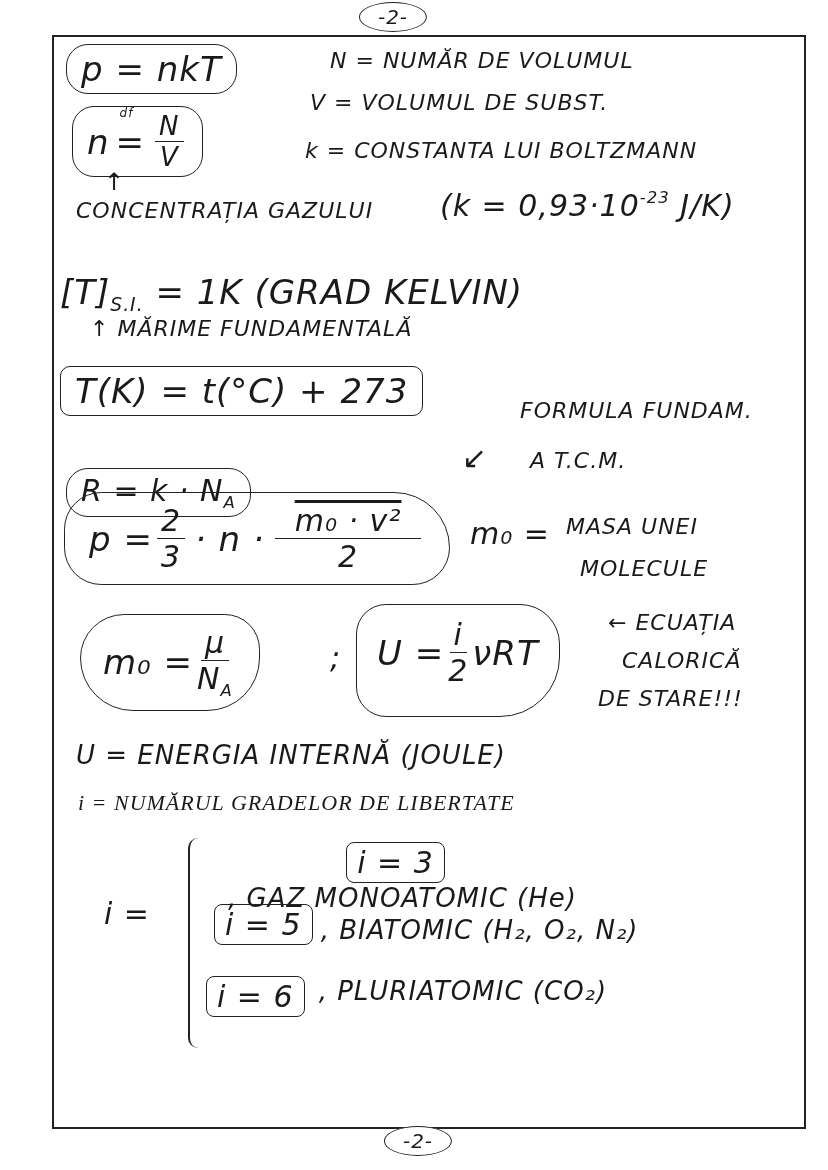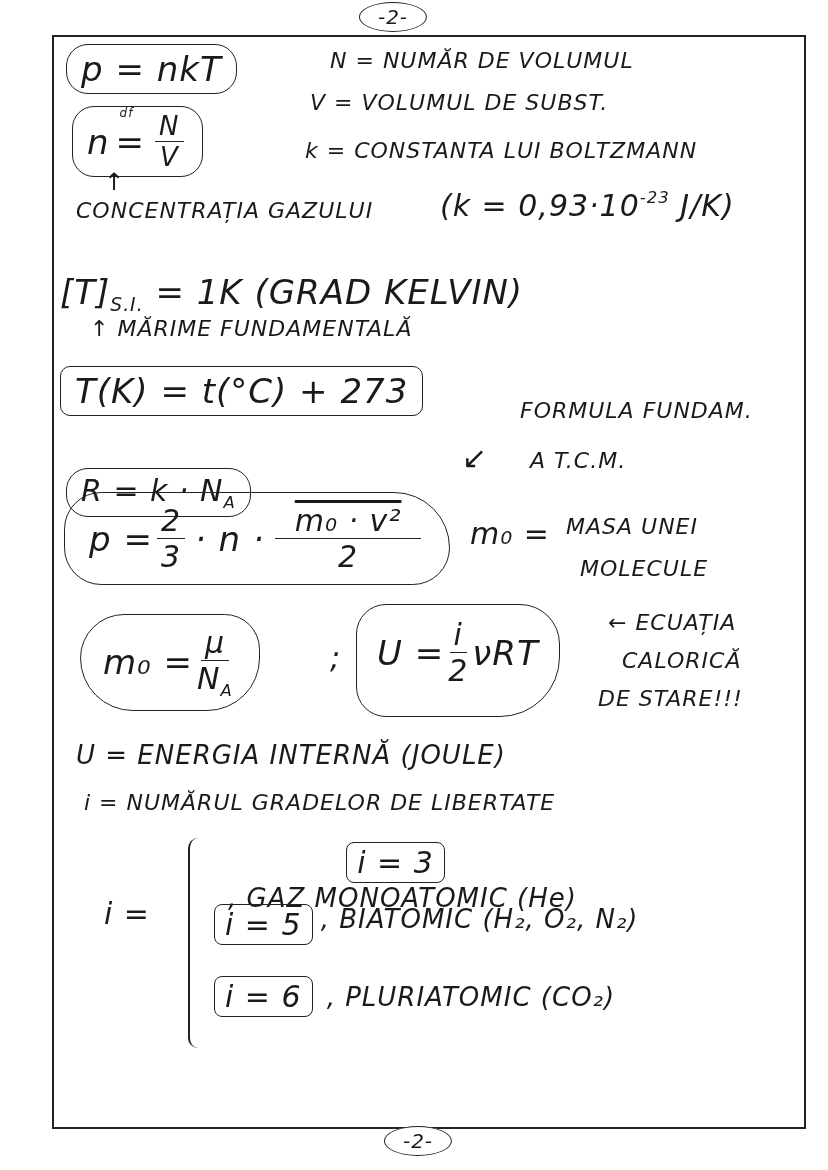--- a/index.html
+++ b/index.html
@@ -109,29 +109,29 @@
     <span>2</span>
   </span>
   <span>νRT</span>
 </div>
 
 <div class="abs hand f22" style="left:608px;top:610px;">← ECUAȚIA</div>
 <div class="abs hand f22" style="left:622px;top:648px;">CALORICĂ</div>
 <div class="abs hand f22" style="left:598px;top:686px;">DE STARE!!!</div>
 
 <div class="abs hand f26" style="left:76px;top:740px;">U = ENERGIA INTERNĂ (JOULE)</div>
-<div class="abs hand f22" style="left:84px;top:790px;">i = NUMĂRUL GRADELOR DE LIBERTATE</div>
+<div class="abs hand f22" style="left:78px;top:790px;font-family:Liberation Serif, serif;">i = NUMĂRUL GRADELOR DE LIBERTATE</div>
 
 <div class="abs hand f30" style="left:104px;top:896px;">i =</div>
 <div class="brace"></div>
 
 <div class="abs hand f26" style="left:214px;top:842px;display:flex;align-items:center;flex-direction:column;">
   <span class="sq f30">i = 3</span>
   <span style="margin-left:14px;">, GAZ MONOATOMIC (He)</span>
 </div>
-<div class="abs hand f26" style="left:214px;top:904px;display:flex;align-items:flex-start;">
+<div class="abs hand f26" style="left:214px;top:904px;display:flex;align-items:flex-end;">
   <span class="sq f30">i = 5</span>
   <span style="margin-left:8px;">, BIATOMIC (H₂, O₂, N₂)</span>
 </div>
-<div class="abs hand f26" style="left:206px;top:976px;display:flex;align-items:center;margin-left:8px;">
+<div class="abs hand f26" style="left:206px;top:976px;display:flex;">
   <span class="sq f30">i = 6</span>
   <span style="margin-left:14px;">, PLURIATOMIC (CO₂)</span>
 </div>
 
 </body></html>

